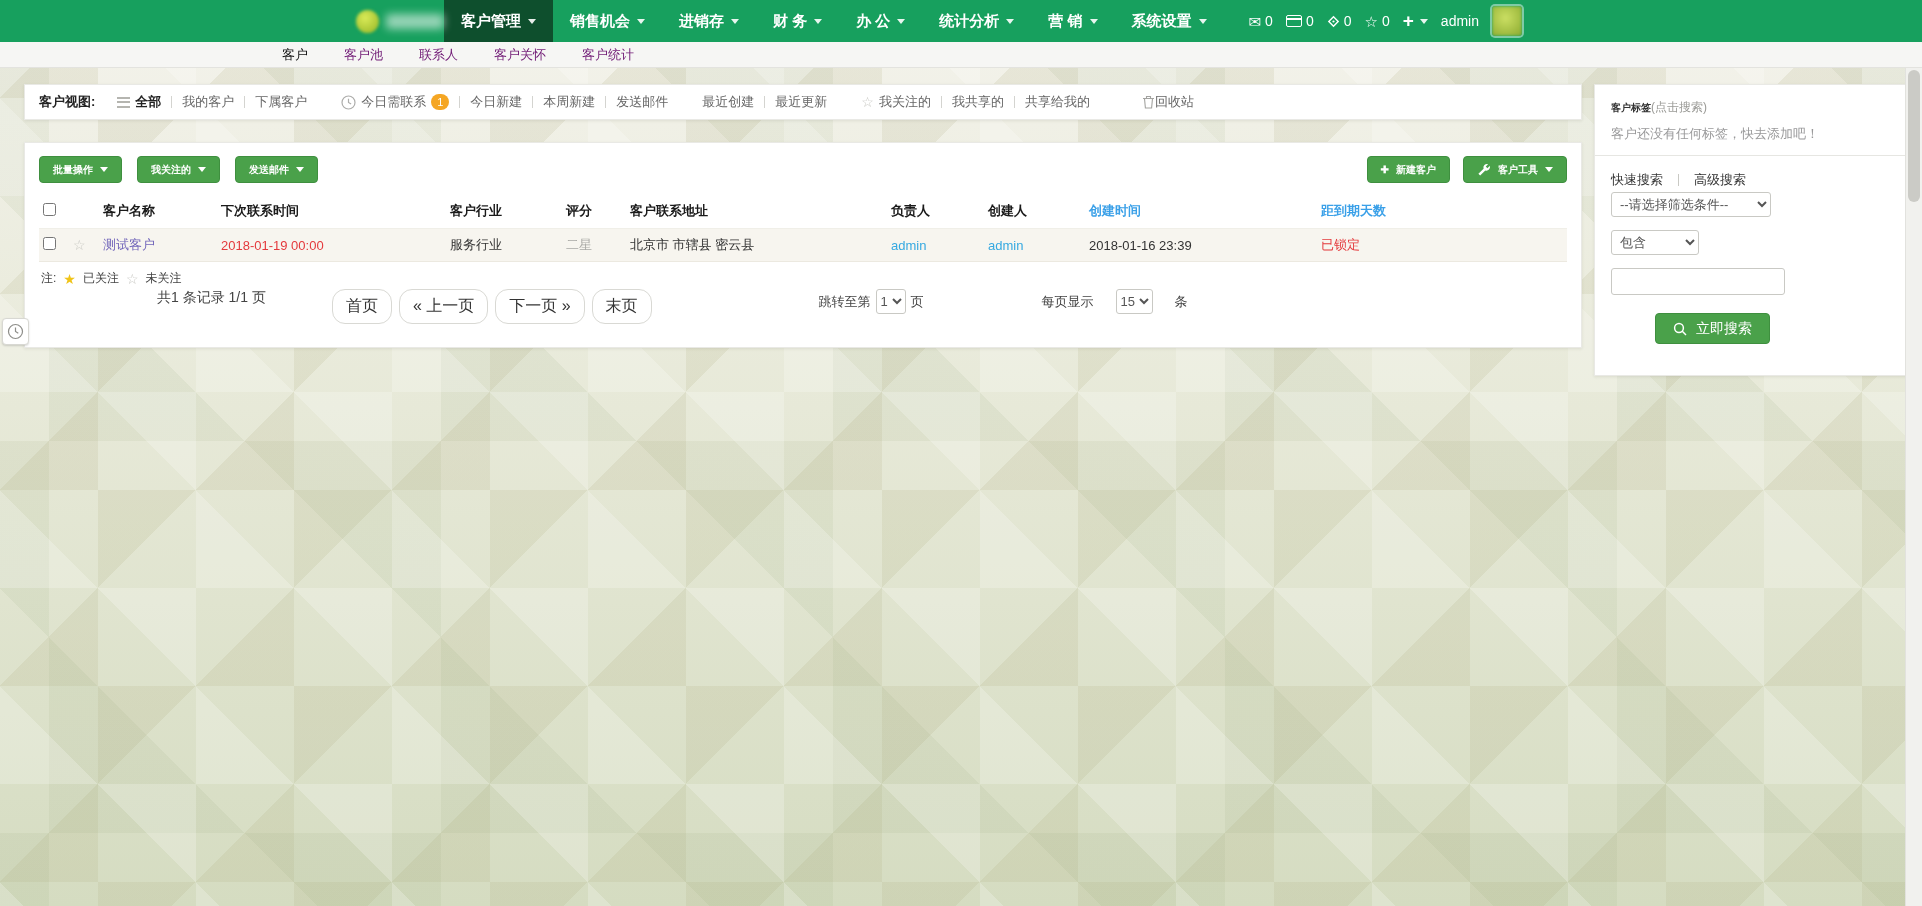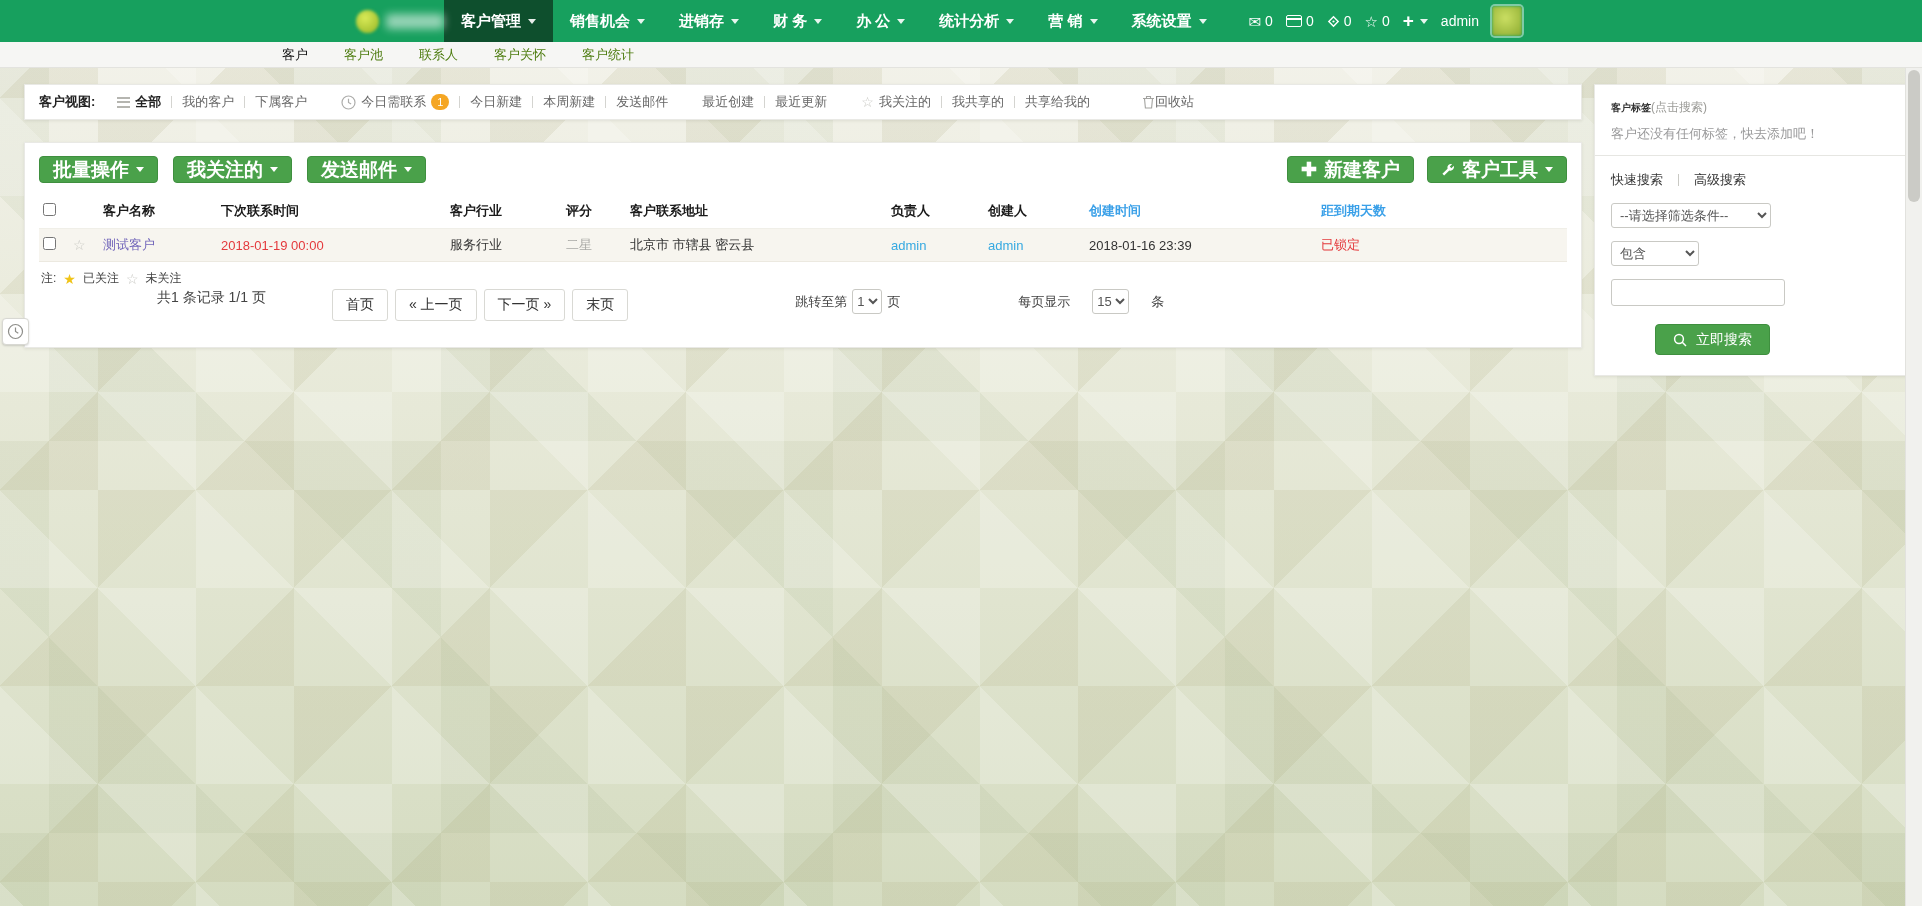--- a/index.html
+++ b/index.html
@@ -26,71 +26,71 @@
   .caret{width:0;height:0;border-left:4px solid transparent;border-right:4px solid transparent;border-top:5px solid rgba(255,255,255,.9)}
   .nav-right{position:absolute;right:400px;top:0;height:42px;display:flex;align-items:center;gap:13px;color:#fff;font-size:14px}
   .stat{display:flex;align-items:center;gap:4px;cursor:pointer}
   .stat .glyph{font-size:15px;line-height:1}
   .plusmenu{display:flex;align-items:center;gap:6px;cursor:pointer;font-size:19px;font-weight:bold}
   .username{font-size:14px;cursor:pointer}
   .avatar{width:30px;height:30px;border-radius:3px;overflow:hidden;box-shadow:0 0 0 2px rgba(255,255,255,.45);cursor:pointer}
   .avatar i{display:block;width:100%;height:100%;background:radial-gradient(circle at 45% 40%,#cbdf63,#8aa92e);filter:blur(1.5px)}
   
   .subnav{position:absolute;top:42px;left:0;right:0;height:26px;background:#f6f6f4;border-bottom:1px solid #e3e3df;display:flex;align-items:center;padding-left:282px;gap:36px;z-index:10}
-  .subtab{color:#4d7c0f;cursor:pointer;white-space:nowrap}
+  .subtab{color:#701a75;cursor:pointer;white-space:nowrap}
   .subtab.active{color:#111;font-weight:normal}
   
   .panel{position:absolute;background:#fff;border:1px solid #e9e9e5;box-shadow:0 1px 3px rgba(60,60,40,.10)}
   .filter-panel{left:24px;top:84px;width:1558px;height:36px;display:flex;align-items:center;padding:0 14px;color:#666;white-space:nowrap}
   .fv-label{font-weight:bold;color:#222;margin-right:12px}
   .fitem{padding:0 10px;cursor:pointer;display:inline-flex;align-items:center;gap:5px;color:#666}
   .fitem.bold{font-weight:bold;color:#222}
   .sep{width:1px;height:12px;background:#d4d4d0;display:inline-block}
   .fgap{width:14px;display:inline-block}
   .badge{background:#f5a623;color:#fff;font-size:11px;border-radius:9px;min-width:18px;height:16px;line-height:16px;text-align:center;padding:0 5px;display:inline-block}
   .hamburger{width:13px;height:11px;background:repeating-linear-gradient(#b5b5b0 0 2px,transparent 2px 4.5px);display:inline-block}
   .recycle{margin-left:42px;display:inline-flex;align-items:center;cursor:pointer;color:#666}
   
   .table-panel{left:24px;top:142px;width:1558px;height:206px;padding:13px 14px 0}
   .toolbar{display:flex;align-items:center}
-  .btn{background:#4aa14a;border:1px solid #3f8f3f;color:#fff;font-weight:bold;font-size:19px;height:27px;padding:0 13px;border-radius:4px;display:inline-flex;align-items:center;gap:7px;margin-right:15px;cursor:pointer}
+  .btn{background:#4aa14a;border:1px solid #3f8f3f;color:#fff;font-weight:bold;font-size:10px;height:27px;padding:0 13px;border-radius:4px;display:inline-flex;align-items:center;gap:7px;margin-right:15px;cursor:pointer}
   .toolbar-right{margin-left:auto;display:flex}
   .toolbar-right .btn{margin-right:0;margin-left:13px}
   .bcaret{border-top-color:#fff}
   table{width:100%;border-collapse:collapse;table-layout:fixed;margin-top:11px}
   th{font-size:13px;text-align:left;padding:8px 4px;color:#1a1a1a;font-weight:bold;white-space:nowrap;overflow:hidden}
   th.blue{color:#3aa0e8;cursor:pointer}
   td{padding:7px 4px;font-size:13px;white-space:nowrap;overflow:hidden}
   tr.data td{background:#f7f5ef;border-top:1px solid #f0efe8;border-bottom:1px solid #ece9e0}
   .lnk-name{color:#7266ba;cursor:pointer}
   .red{color:#e4393c}
   .lnk-blue{color:#36a9e1;cursor:pointer}
   .gray{color:#a9a9a5}
   .rowstar{color:#c9c9c4;font-size:14px;cursor:pointer}
   
   .legend{margin-top:8px;font-size:12px;color:#444;display:flex;align-items:center;gap:7px;padding-left:2px}
   .star-gold{color:#f0c419;font-size:14px}
   .star-gray{color:#c8c8c3;font-size:14px}
   .pagerow{display:flex;align-items:flex-start;margin-top:2px;font-size:13px;color:#444}
   .summary{margin-left:118px;font-size:14px}
   .pagebtns{display:flex;margin-left:66px}
-  .pbtn{border:1px solid #d9d9d4;background:#fff;padding:6px 13px;margin-right:7px;border-radius:3px;font-size:14px;color:#333;cursor:pointer;white-space:nowrap}
+  .pbtn{border:1px solid #d9d9d4;background:#fff;padding:6px 13px;margin-right:7px;border-radius:13px;font-size:16px;color:#333;cursor:pointer;white-space:nowrap}
   .jump{margin-left:160px;display:flex;align-items:center;gap:5px}
   .perpage{margin-left:118px;display:flex;align-items:center;gap:22px}
   select{border:1px solid #c9c9c4;border-radius:3px;height:25px;background:#fff;color:#555;font-size:13px;font-family:inherit}
   
   .sidebar{left:1594px;top:84px;width:318px;height:292px;padding:14px 16px}
   .tag-title{font-size:10px;font-weight:bold;color:#333}
   .tag-hint{color:#9a9a96;font-size:12px;font-weight:normal}
   .empty-text{color:#99999a;margin-top:9px;font-size:13px}
   .sb-divider{border-bottom:1px solid #e6e6e2;margin:12px -16px 0}
   .search-tabs{display:flex;align-items:center;gap:15px;margin-top:15px;font-size:13px;color:#333}
   .stab{cursor:pointer}
   .vline{width:1px;height:12px;background:#c9c9c4}
-  .sel-filter{margin-top:14px;width:160px;display:block;padding:0 4px}
+  .sel-filter{margin-top:3px;width:160px;display:block;padding:0 4px}
   .sel-match{margin-top:13px;width:88px;display:block;padding:0 4px}
   .kw-input{margin-top:13px;width:174px;height:27px;border:1px solid #c9c9c4;border-radius:3px;display:block;padding:0 7px;font-size:13px}
   .search-btn{margin-top:18px;margin-left:44px;background:#4aa14a;border:1px solid #3f8f3f;color:#fff;font-size:14px;height:31px;padding:0 17px;border-radius:4px;display:inline-flex;align-items:center;gap:9px;cursor:pointer}
   
   .clock-widget{position:absolute;left:2px;top:318px;width:27px;height:27px;background:#fff;border:1px solid #d8d8d3;border-radius:4px;display:flex;align-items:center;justify-content:center;box-shadow:0 1px 2px rgba(0,0,0,.15);cursor:pointer;z-index:15}
   .scrollbar{position:absolute;right:0;top:68px;bottom:0;width:17px;background:#f1f1ee;border-left:1px solid #e2e2de;z-index:30}
   .scroll-thumb{position:absolute;top:2px;left:2px;width:12px;height:132px;background:#cbcbc6;border-radius:6px;cursor:pointer}
   svg{display:block}
 </style>
 </head>

